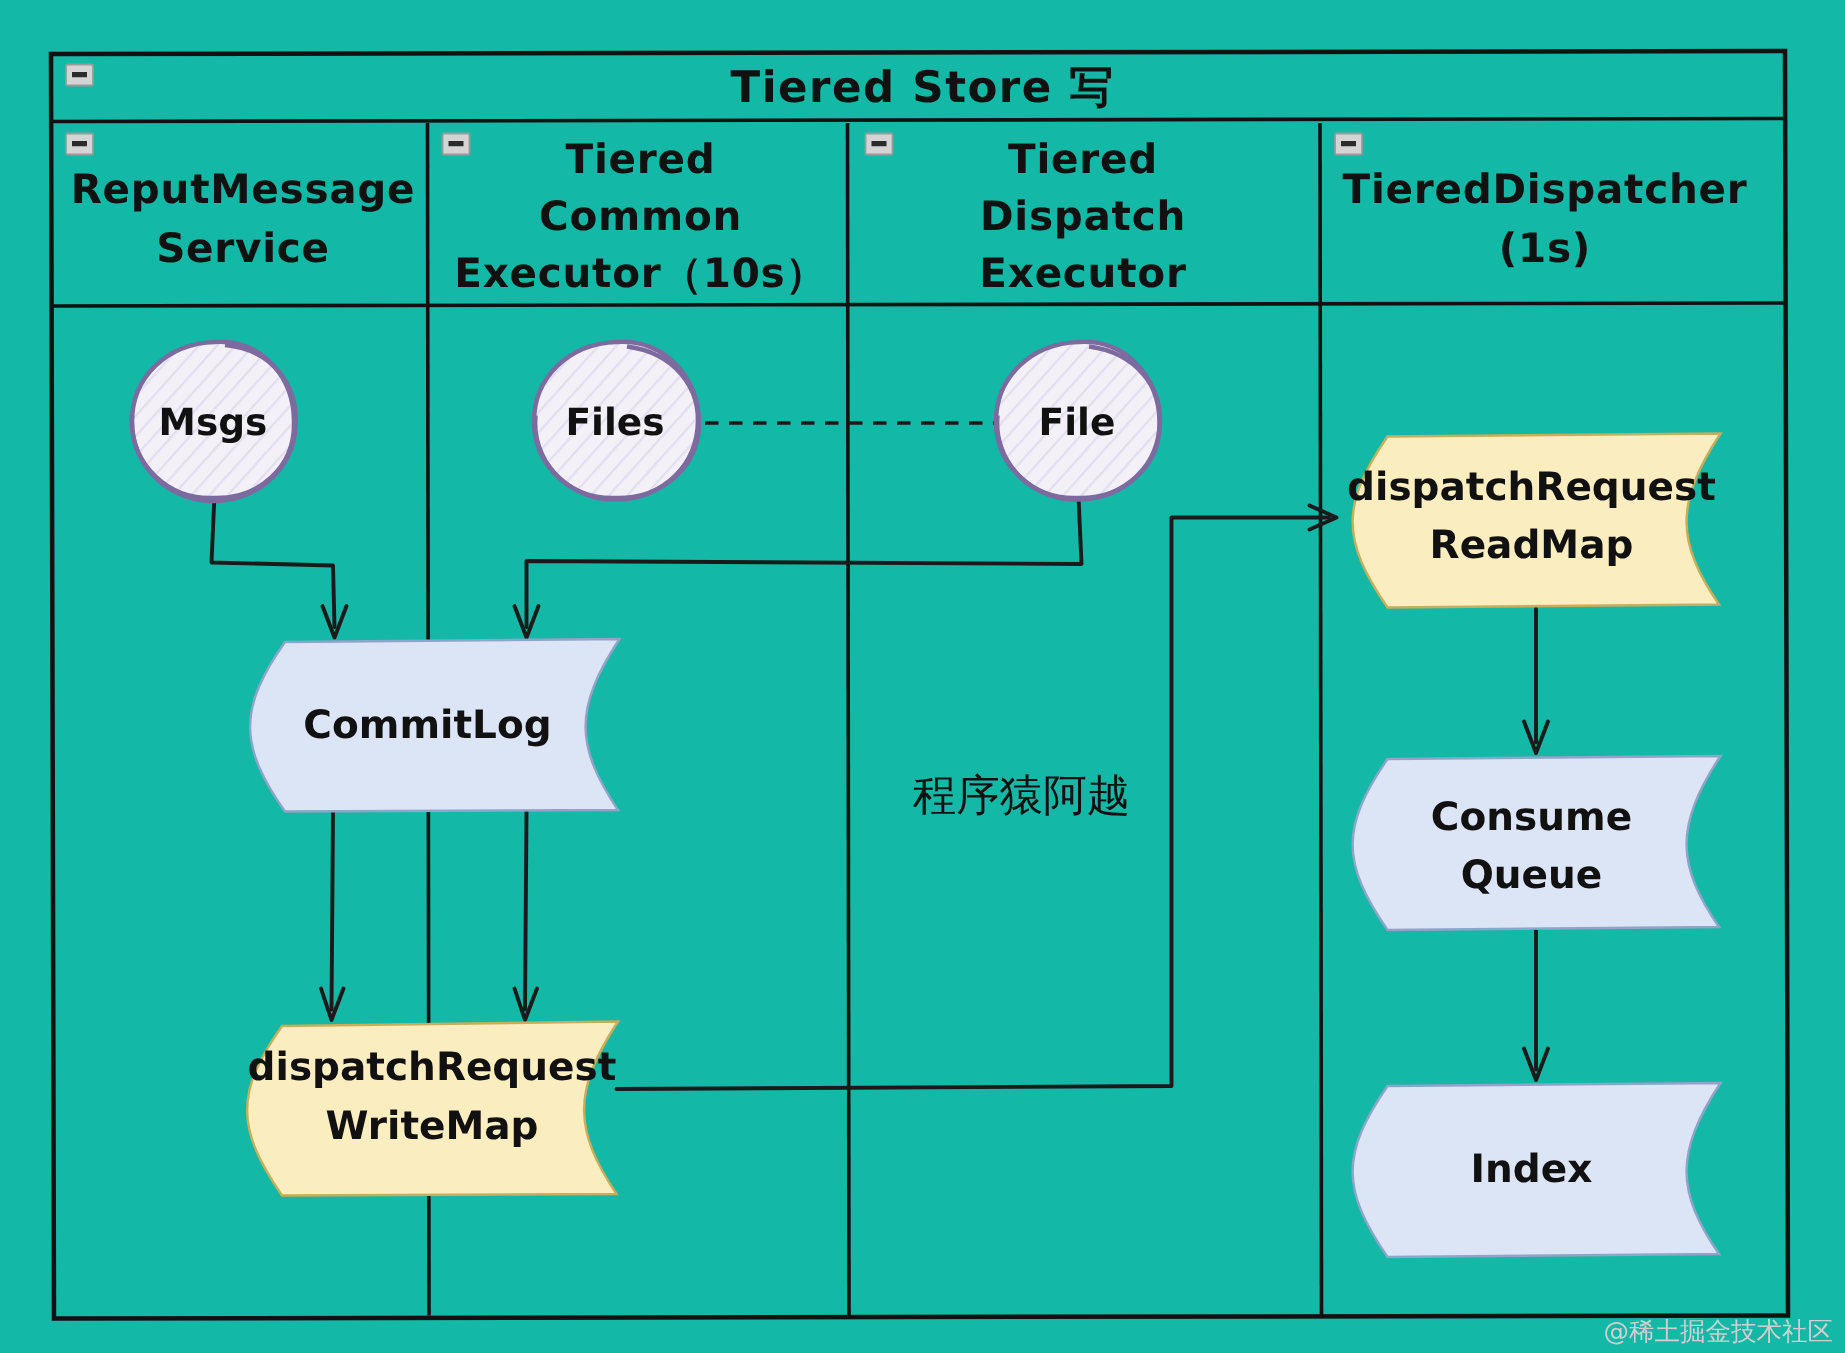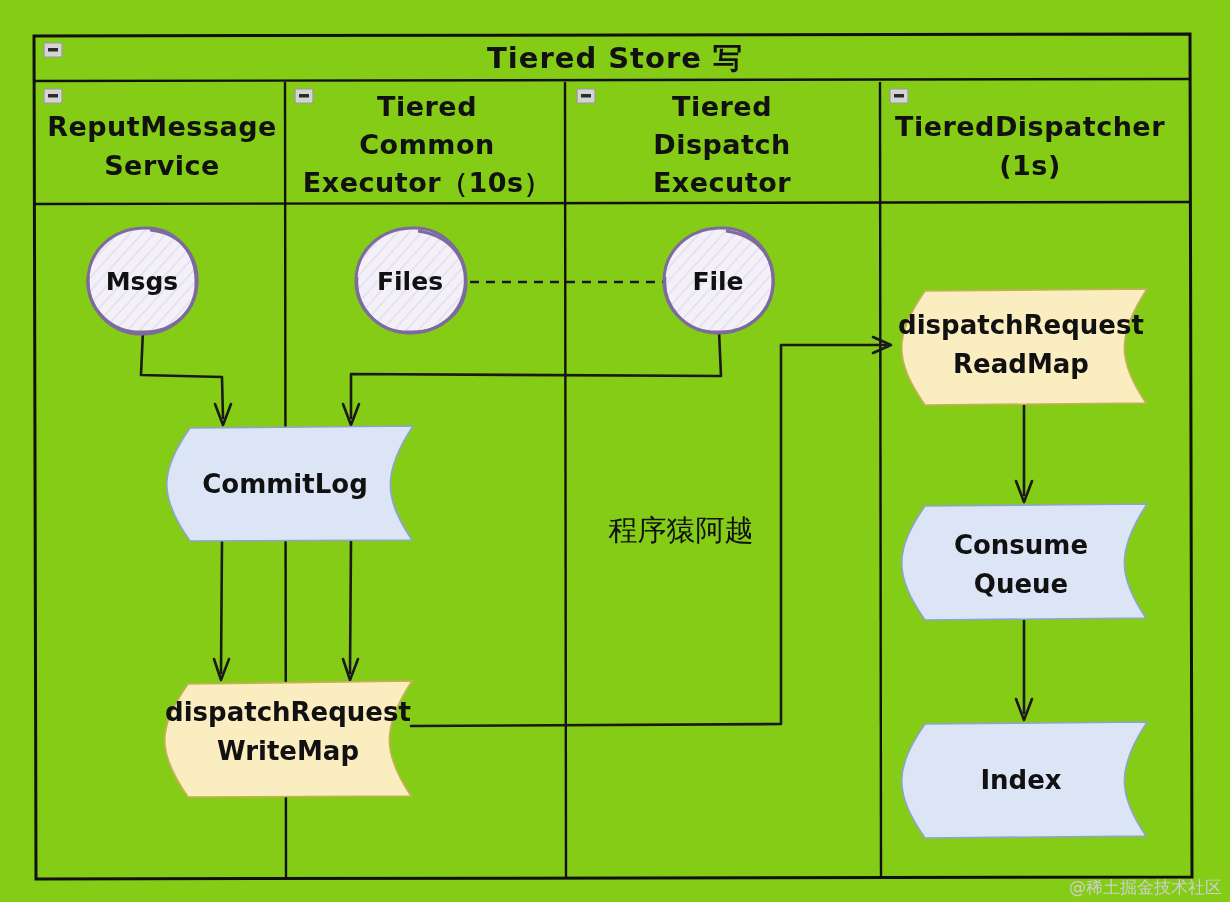--- a/index.html
+++ b/index.html
@@ -4,21 +4,21 @@
 <style>
   html, body {
     margin: 0; padding: 0;
     background: #ffffff;
     font-family: "DejaVu Sans", sans-serif;
   }
   #stage {
     position: relative;
     width: 1230px;
     height: 902px;
-    background: #84cc16;
+    background: #14b8a6;
     overflow: hidden;
   }
   svg.layer {
     position: absolute;
     top: 0; left: 0;
     width: 1230px;
     height: 902px;
   }
   .hand-text {
     font-family: "DejaVu Sans", sans-serif;

